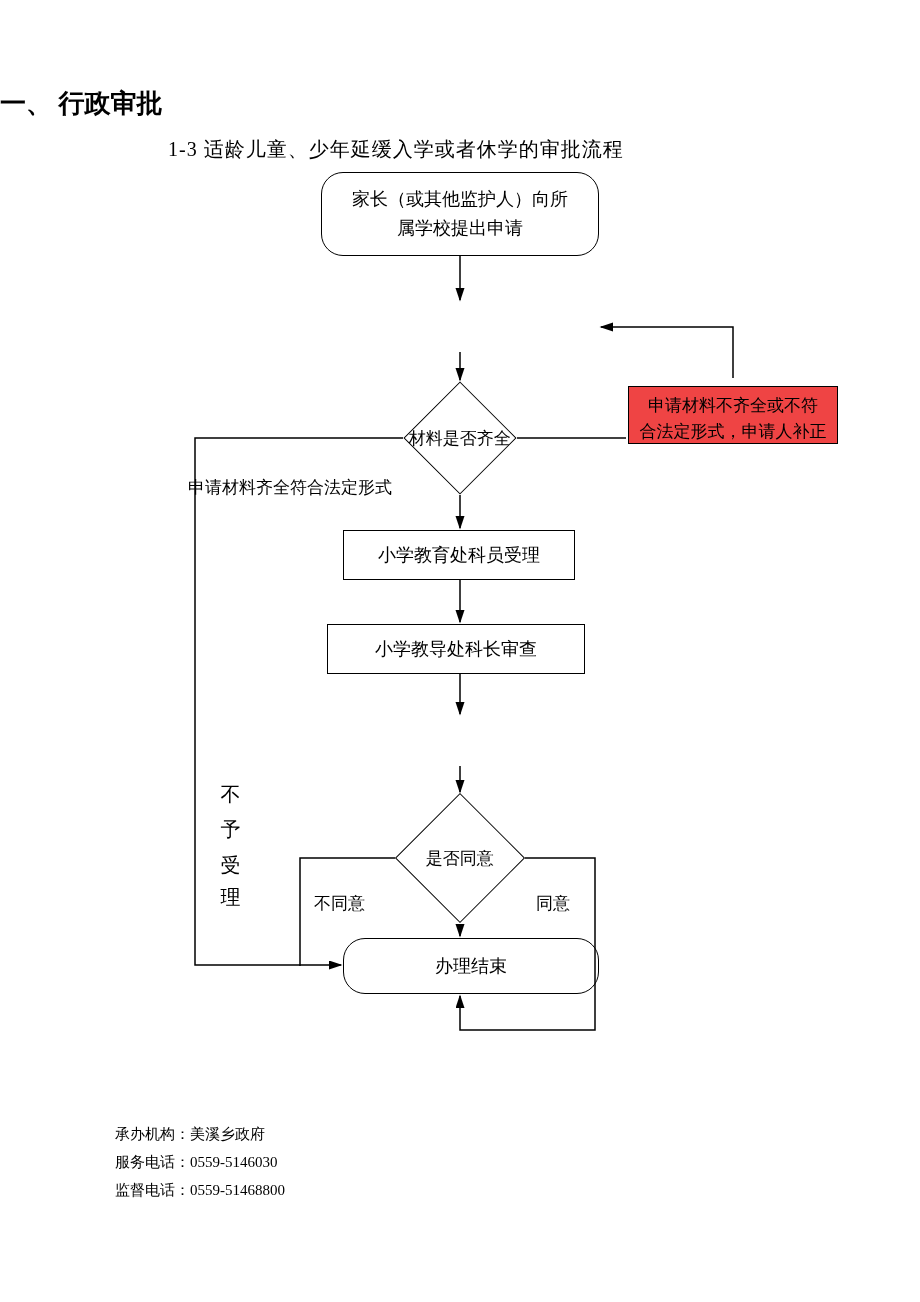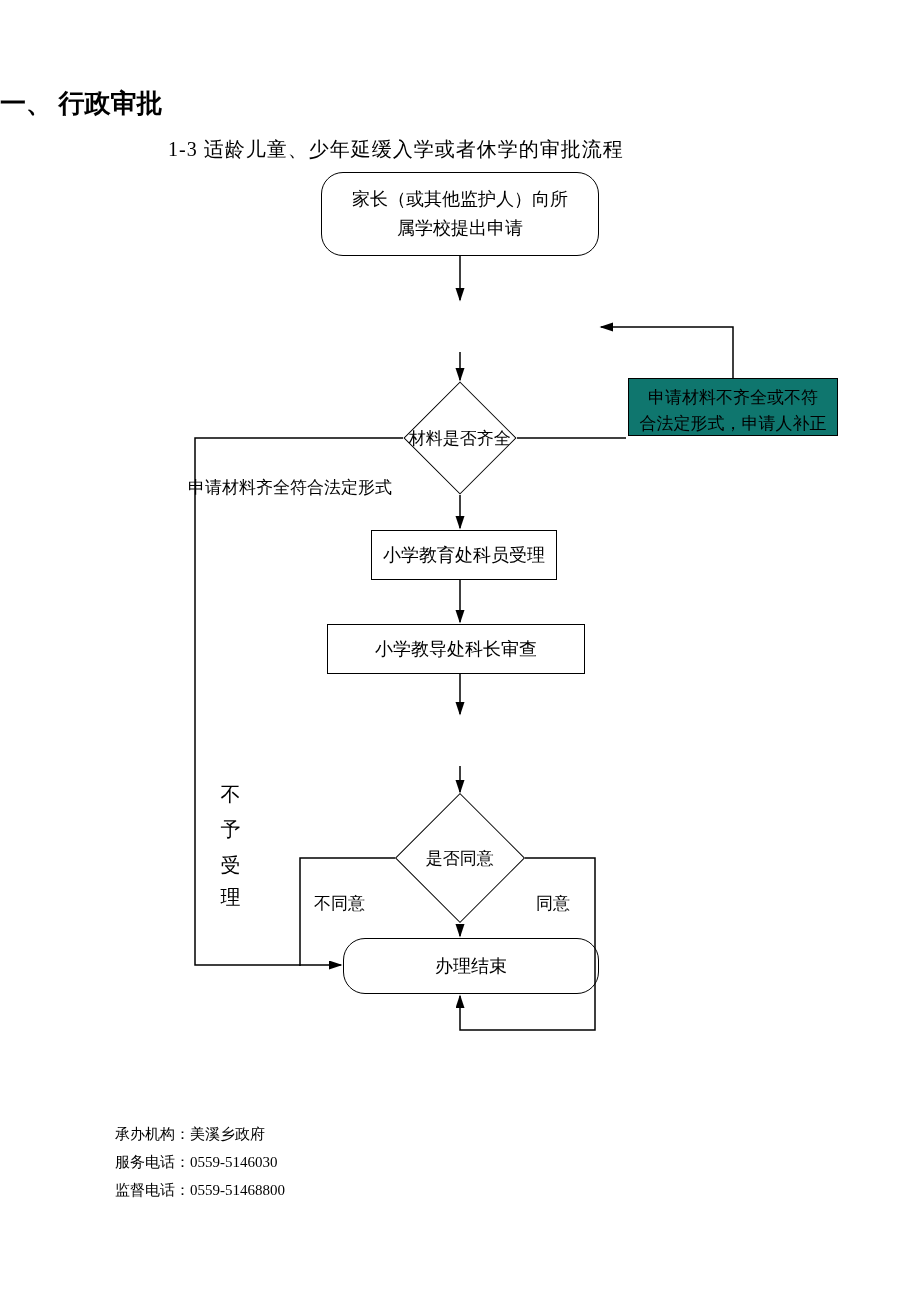--- a/index.html
+++ b/index.html
@@ -40,26 +40,27 @@
     align-items: center;
     justify-content: center;
     text-align: center;
     line-height: 1.6;
     box-sizing: border-box;
     padding: 4px 8px;
   }
   .rounded { border-radius: 22px; }
   .side {
     position: absolute;
-    background: #0f766e;
+    background: #ef4444;
     border: 1.5px solid #000;
     box-sizing: border-box;
     padding: 6px 10px;
     line-height: 1.5;
     font-size: 17px;
+    margin-top: 8px;
   }
   .diamond {
     position: absolute;
     transform: rotate(45deg);
     border: 1.5px solid #000;
     background: #fff;
     box-sizing: border-box;
   }
   .diamond span {
     display: block;
@@ -109,21 +110,21 @@
     <span style="font-size:17px;">材料是否齐全</span>
   </div>
 
   <div class="side" style="left:628px; top:378px; width:210px; height:58px; text-align:center;">
     <span style="white-space:pre-line;">申请材料不齐全或不符
 合法定形式，申请人补正</span>
   </div>
 
   <div class="label" style="left:188px; top:476px;">申请材料齐全符合法定形式</div>
 
-  <div class="node" style="left:343px; top:530px; width:186px; height:50px;margin-left:28px;">
+  <div class="node" style="left:343px; top:530px; width:232px; height:50px;">
     <span>小学教育处科员受理</span>
   </div>
 
   <div class="node" style="left:327px; top:624px; width:258px; height:50px;">
     <span>小学教导处科长审查</span>
   </div>
 
 
   <div class="label vlabel" style="left:218px; top:770px; font-size:20px;">不
 予

